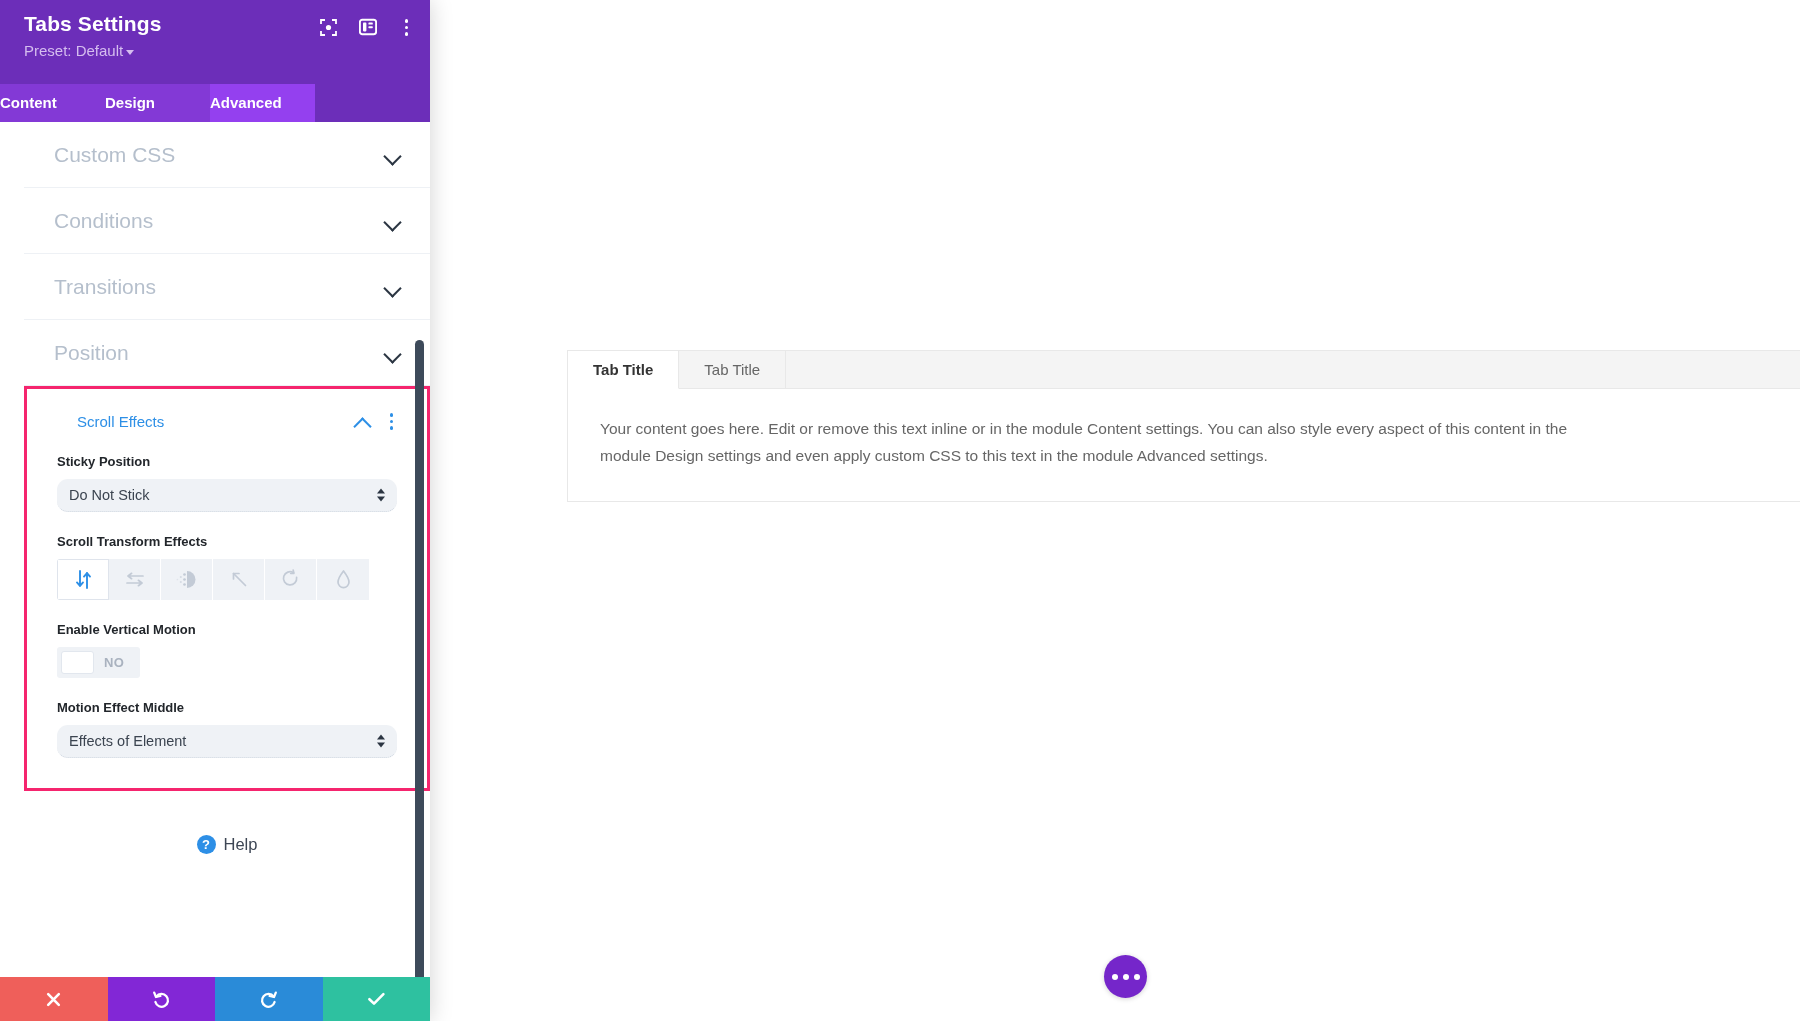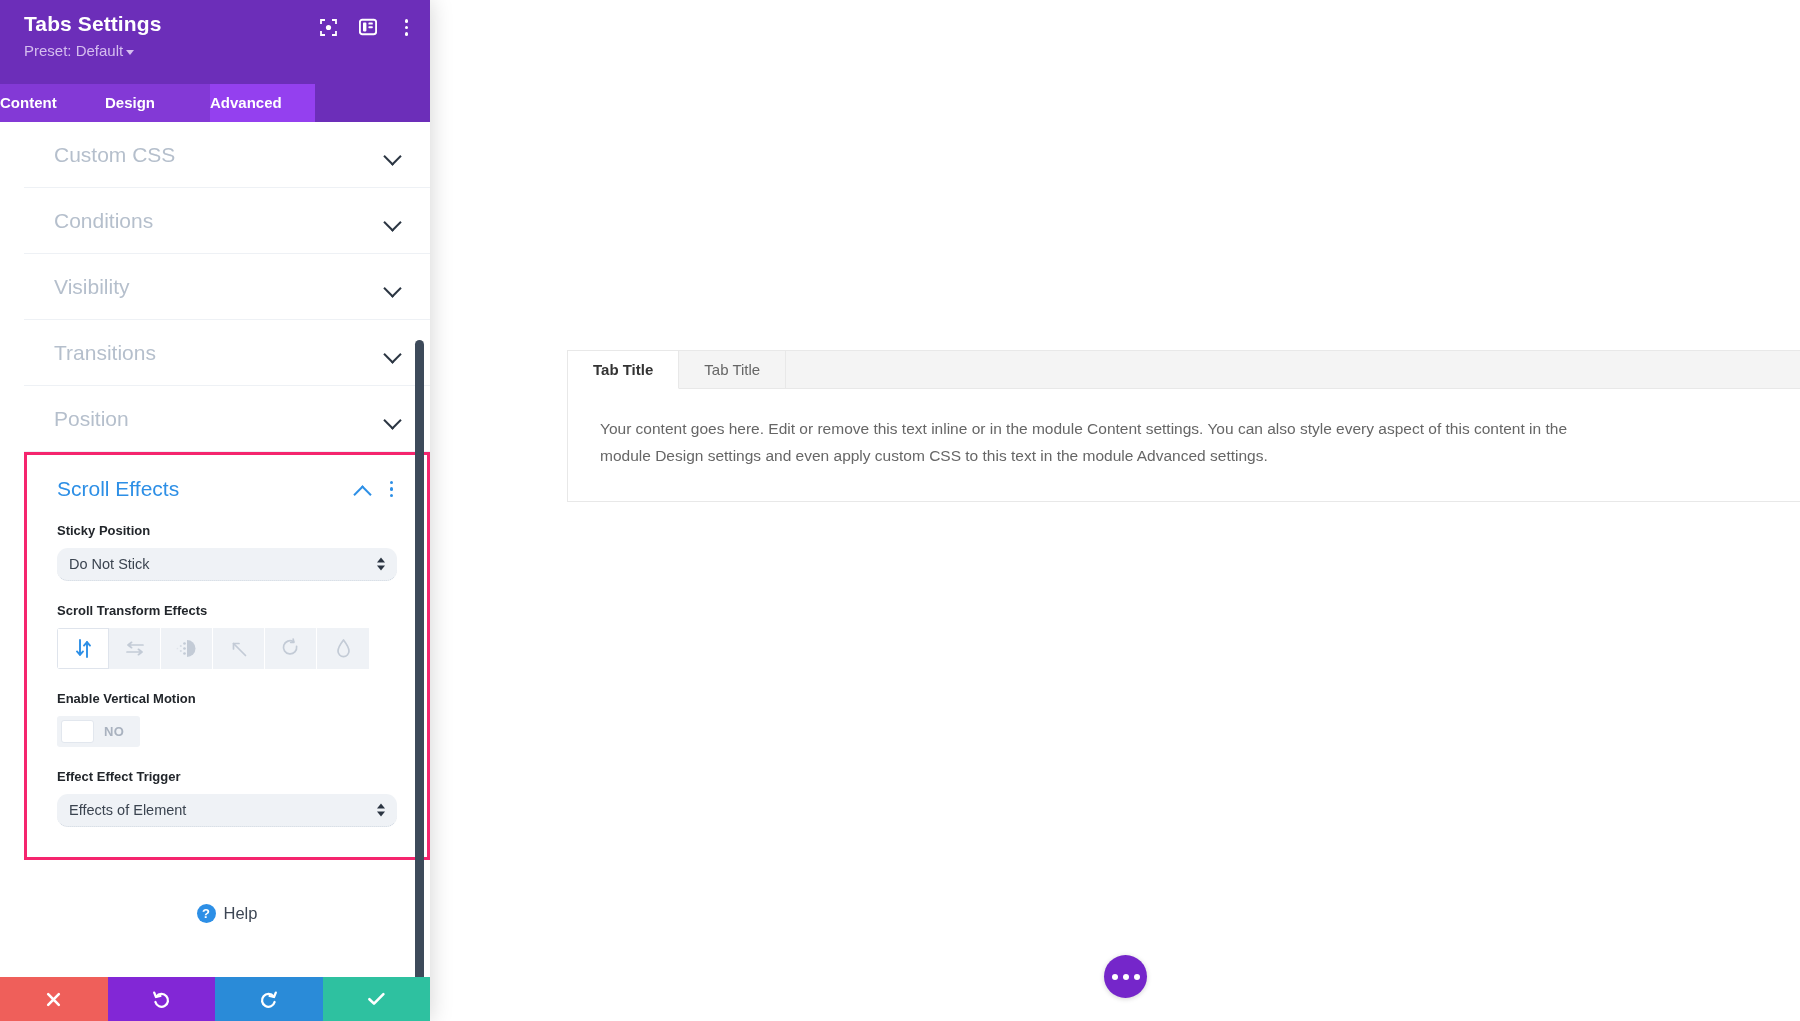--- a/index.html
+++ b/index.html
@@ -210,22 +210,23 @@
     background: #ffffff;
     padding: 22px 30px 30px 30px;
   }
   .section-head {
     display: flex;
     align-items: center;
     justify-content: space-between;
     margin-bottom: 22px;
   }
   .section-head .sec-title {
-    font-size: 21px;
+    font-size: 15px;
     color: #2d8fe6;
+    margin-left: 20px;
   }
   .section-head-actions { display:flex; align-items:center; gap: 16px; }
   .kebab-blue { display:flex; flex-direction:column; gap:3px; align-items:center; cursor:pointer; padding:2px 4px;}
   .kebab-blue i { width: 3.5px; height: 3.5px; border-radius: 50%; background: #2d8fe6; display:block; }
 
   .field { margin-bottom: 22px; }
   .field:last-child { margin-bottom: 0; }
   .field-label {
     font-size: 13px;
     font-weight: bold;
@@ -431,24 +432,20 @@
     <div class="accordion-row">
       <span class="acc-title">Custom CSS</span>
       <span class="chev"></span>
     </div>
 
     <div class="accordion-row">
       <span class="acc-title">Conditions</span>
       <span class="chev"></span>
     </div>
 
-    <div class="accordion-row">
-      <span class="acc-title">Visibility</span>
-      <span class="chev"></span>
-    </div>
 
     <div class="accordion-row">
       <span class="acc-title">Transitions</span>
       <span class="chev"></span>
     </div>
 
     <div class="accordion-row">
       <span class="acc-title">Position</span>
       <span class="chev"></span>
     </div>
@@ -533,21 +530,21 @@
 
       <div class="field">
         <label class="field-label">Enable Vertical Motion</label>
         <div class="toggle">
           <span class="knob"></span>
           <span class="toggle-label">NO</span>
         </div>
       </div>
 
       <div class="field">
-        <label class="field-label">Effect Effect Trigger</label>
+        <label class="field-label">Motion Effect Middle</label>
         <div class="select-box">
           <span>Effects of Element</span>
           <span class="select-arrows">
             <span class="up"></span>
             <span class="down"></span>
           </span>
         </div>
       </div>
 
     </div>

